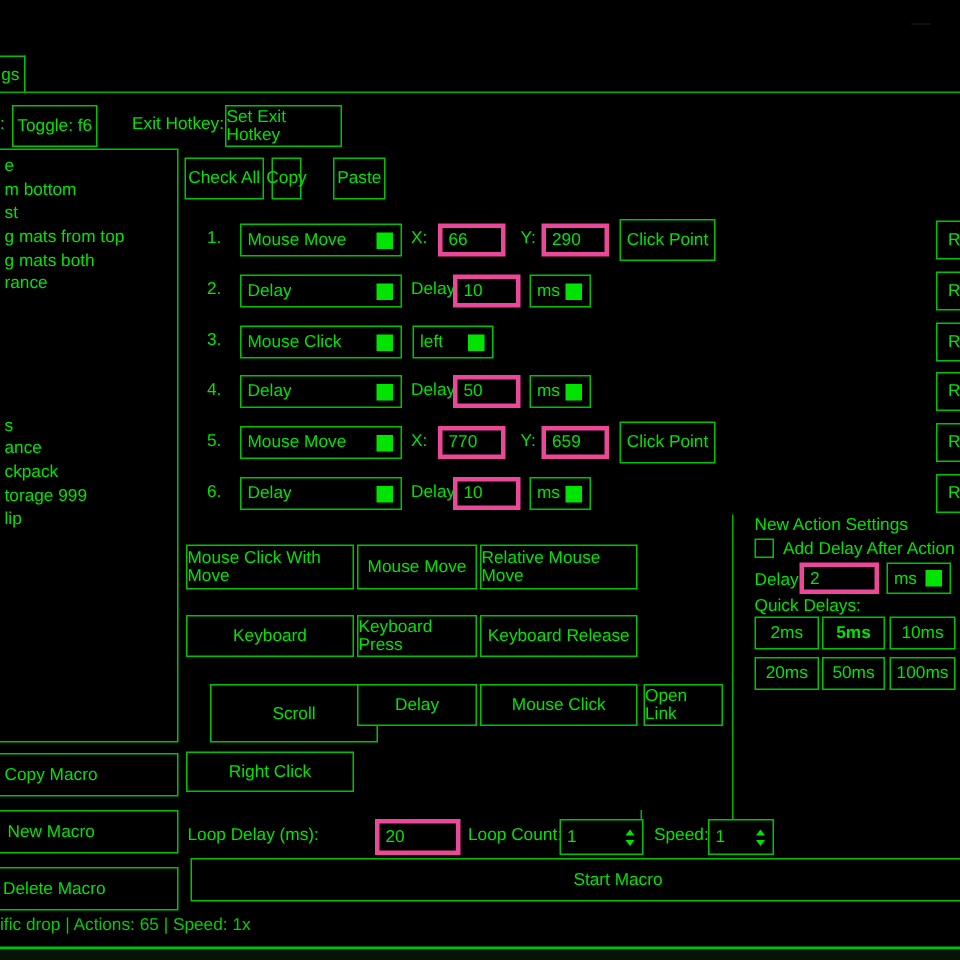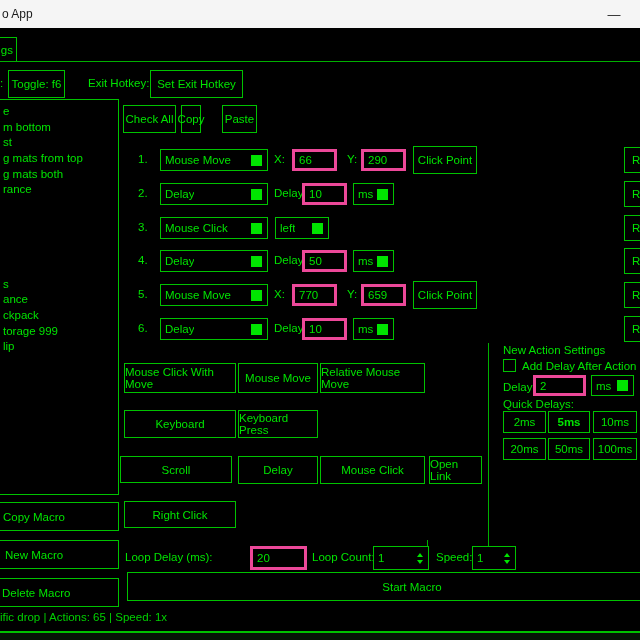--- a/index.html
+++ b/index.html
@@ -36,36 +36,33 @@
   .tri-dn{width:0;height:0;border-left:3px solid transparent;border-right:3px solid transparent;
           border-top:4px solid #00e400;}
   .chk{border:1px solid #00c300;background:#000;box-sizing:border-box;}
   .statusbar{color:#00d000;}
 </style>
 </head>
 <body>
 
 <div id="stage">
 
-  <div class="abs titlebar">
-    <span class="title">o App</span>
-  </div>
   <div class="minbtn">—</div>
 
   <div class="abs btn" style="left:-40px;top:37px;width:57px;height:25px;justify-content:flex-end;padding-right:3px;border-bottom:none;">
     <span>gs</span>
   </div>
   <div class="abs line" style="left:0;top:61px;width:640px;height:1px;"></div>
 
   <span class="abs lbl" style="left:0;top:77px;">:</span>
   <div class="abs btn" style="left:8px;top:70px;width:57px;height:28px;">
     <span>Toggle: f6</span>
   </div>
   <span class="abs lbl" style="left:88px;top:77px;">Exit Hotkey:</span>
-  <div class="abs btn" style="left:150px;top:70px;width:93px;height:28px;">
+  <div class="abs btn" style="left:150px;top:70px;width:78px;height:28px;">
     <span>Set Exit Hotkey</span>
   </div>
 
   <div class="abs list" style="left:-20px;top:99px;width:139px;height:396px;padding-left:20px;">
     <ul>
       <li>e</li>
       <li>m bottom</li>
       <li>st</li>
       <li>g mats from top</li>
       <li>g mats both</li>
@@ -227,21 +224,24 @@
   </div>
   <div class="abs btn" style="left:320px;top:363px;width:105px;height:30px;">
     <span>Relative Mouse Move</span>
   </div>
   <div class="abs btn" style="left:124px;top:410px;width:112px;height:28px;">
     <span>Keyboard</span>
   </div>
   <div class="abs btn" style="left:238px;top:410px;width:80px;height:28px;">
     <span>Keyboard Press</span>
   </div>
-  <div class="abs btn" style="left:120px;top:456px;width:112px;height:27px;">
+  <div class="abs btn" style="left:320px;top:410px;width:105px;height:28px;">
+    <span>Keyboard Release</span>
+  </div>
+  <div class="abs btn" style="left:140px;top:456px;width:112px;height:39px;">
     <span>Scroll</span>
   </div>
   <div class="abs btn" style="left:238px;top:456px;width:80px;height:28px;">
     <span>Delay</span>
   </div>
   <div class="abs btn" style="left:320px;top:456px;width:105px;height:28px;">
     <span>Mouse Click</span>
   </div>
   <div class="abs btn" style="left:429px;top:456px;width:53px;height:28px;">
     <span>Open Link</span>

